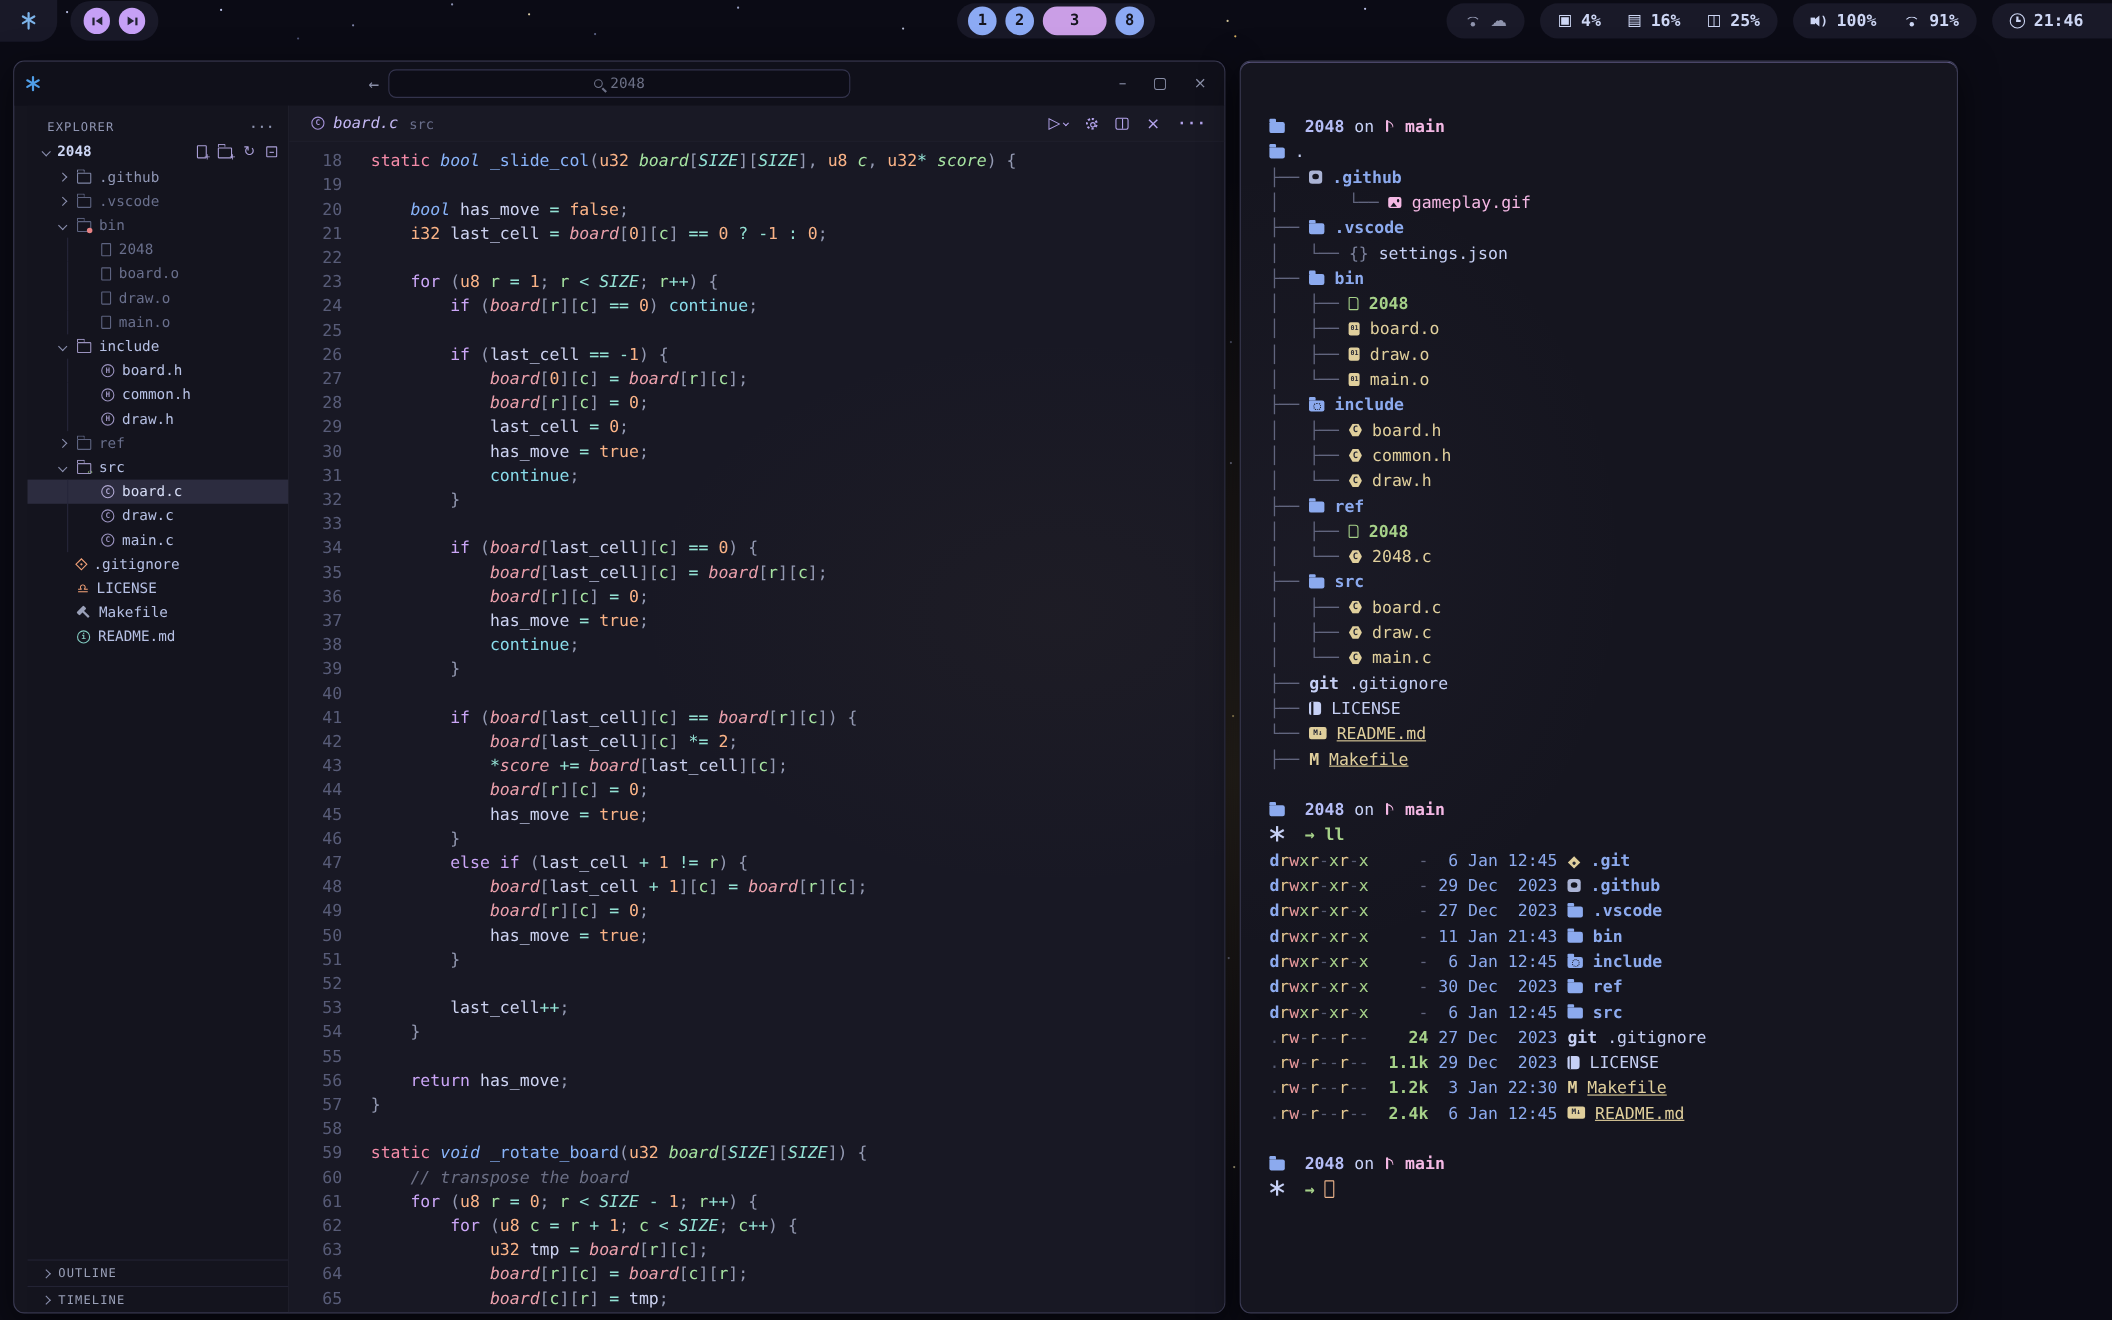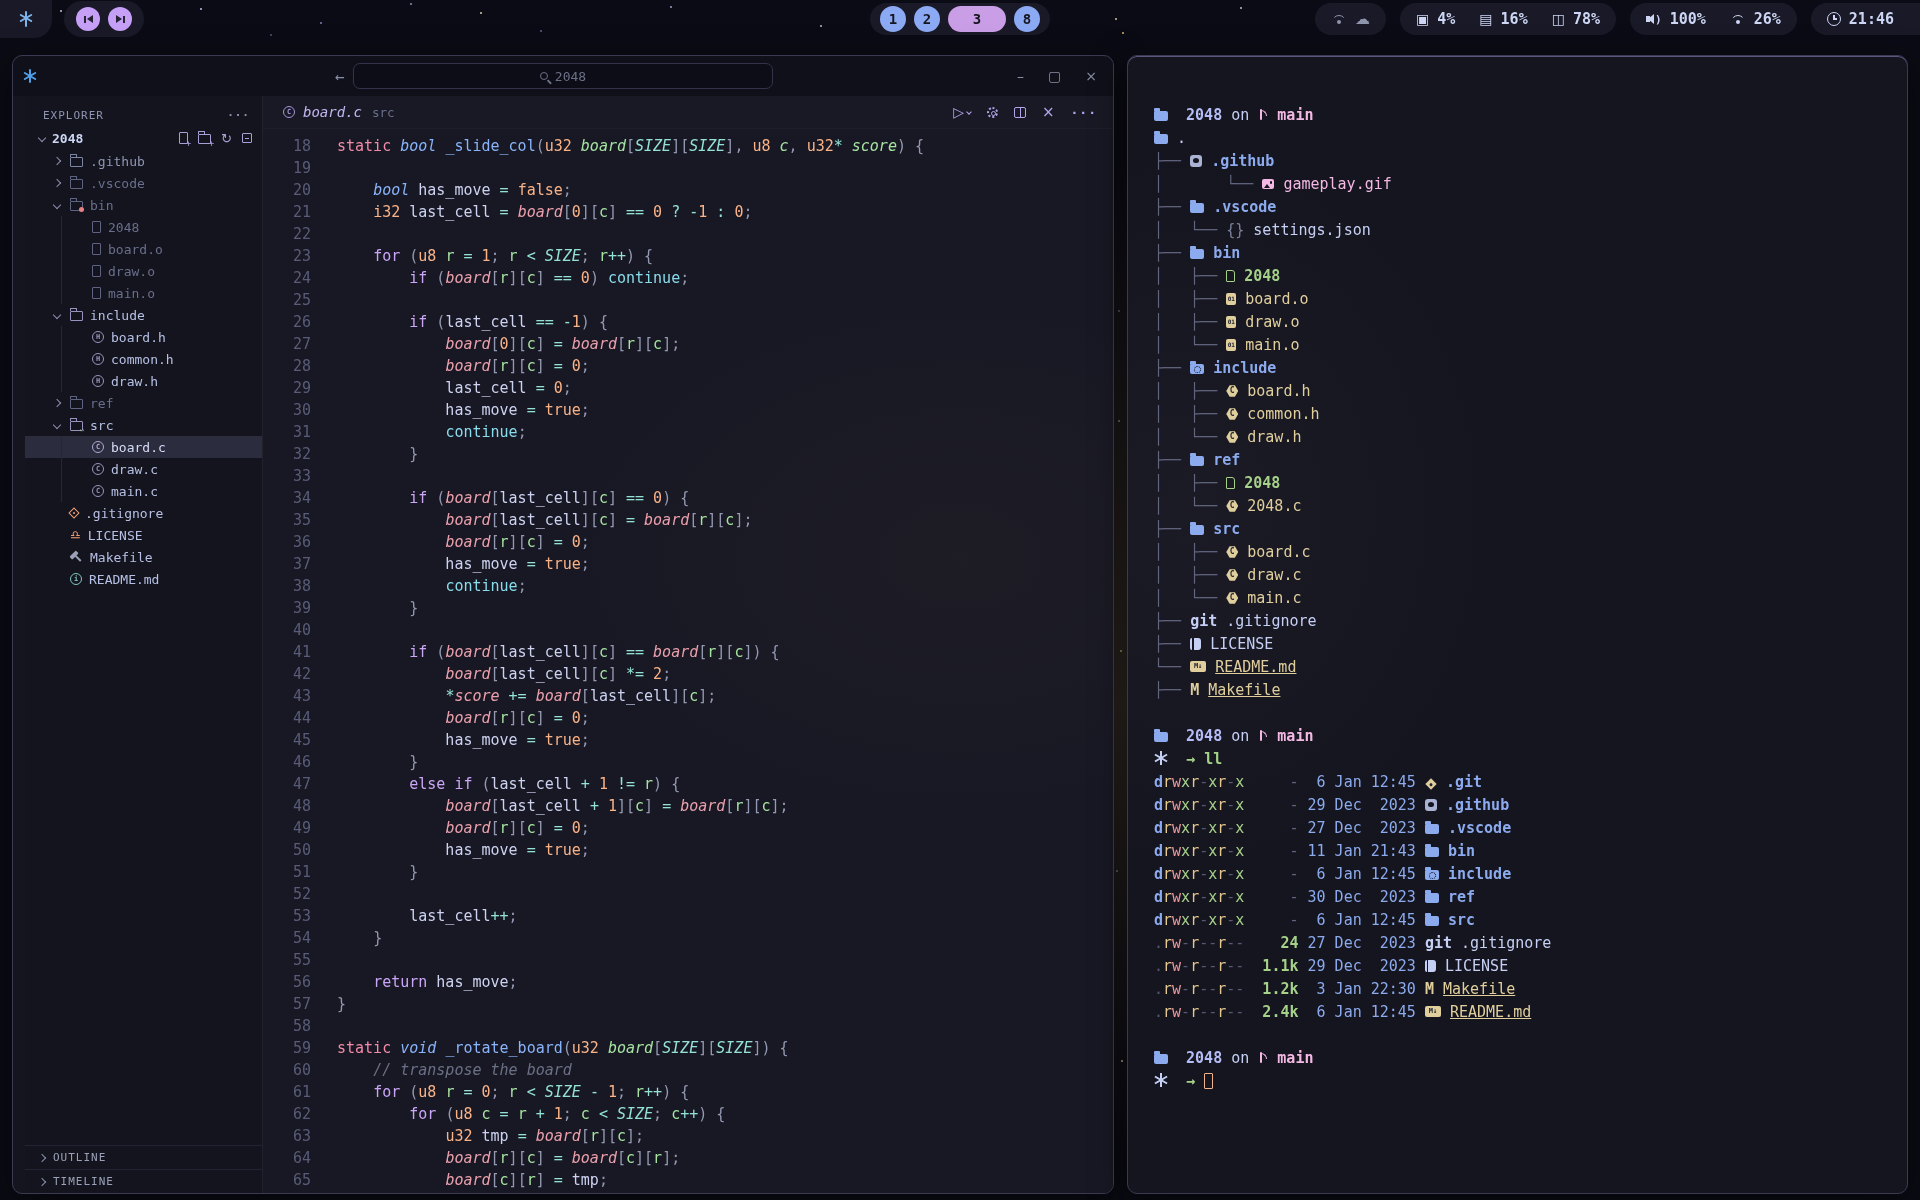--- a/index.html
+++ b/index.html
@@ -59,21 +59,21 @@
   .clockic::before { content:''; position:absolute; left:5px; top:2px; width:1.7px; height:5px; background:currentColor; }
   .clockic::after { content:''; position:absolute; left:5px; top:5px; width:4px; height:1.7px; background:currentColor; }
   .spk { width:12px; height:12px; }
   .spk::before { content:''; position:absolute; left:0; top:3px; width:4px; height:6px; background:currentColor; }
   .spk::after { content:''; position:absolute; left:2px; top:1px; border-top:5px solid transparent; border-bottom:5px solid transparent; border-right:6px solid currentColor; }
   .spk-wave { font-size:11px; margin-left:-3px; }
 
   
   .win { position:absolute; background:#15151f; border:1px solid #3a3a52; border-radius:10px; box-shadow:0 10px 34px rgba(0,0,0,.55), inset 0 1px 0 #5b5680; overflow:hidden; }
   #vscode { left:12px; top:55px; width:1102px; height:1139px; }
-  #terminal { left:1127px; top:55px; width:781px; height:1139px;
+  #terminal { left:1127px; top:55px; width:653px; height:1139px;
     background:radial-gradient(500px 600px at 8% 40%, rgba(120,110,140,.06), transparent 60%), #15151f; }
 
   
   .titlebar { height:40px; background:#10101a; display:flex; align-items:center; position:relative; }
   .vslogo { margin-left:16px; color:#4f9ee8; }
   .nav-arrows { position:absolute; left:322px; display:flex; gap:22px; font-size:16px; }
   .nav-arrows .fwd { color:#565a74; }
   .nav-arrows .back { color:#8a8fa8; }
   .searchbox { position:absolute; left:50%; transform:translateX(-50%); top:7px; width:420px; height:26px; background:#0d0d17; border:1px solid #33334c; border-radius:7px; display:flex; align-items:center; justify-content:center; gap:7px; color:#6c7086; font-size:13px; }
   .ic-search { width:8px; height:8px; border:1.5px solid #6c7086; border-radius:50%; }
@@ -237,31 +237,31 @@
       <span class="cloud">☁</span>
     </div>
     <div class="pill stat-pill">
       <span class="chip">▣</span>
       <span class="lbl">4%</span>
       <span class="gap"></span>
       <span class="chip">▤</span>
       <span class="lbl">16%</span>
       <span class="gap"></span>
       <span class="chip">◫</span>
-      <span class="lbl">78%</span>
+      <span class="lbl">25%</span>
     </div>
     <div class="pill stat-pill">
       <span style="display:inline-flex;align-items:center;">
           <span class="ic spk"></span>
           <span class="spk-wave">)</span>
         </span>
       <span class="lbl">100%</span>
       <span class="gap"></span>
       <span class="ic wifi"></span>
-      <span class="lbl">26%</span>
+      <span class="lbl">91%</span>
     </div>
     <div class="pill stat-pill clock-pill">
       <span class="ic clockic"></span>
       <span class="lbl">21:46</span>
     </div>
   </div>
 </div>
 
 <div class="win" id="vscode">
   <div class="titlebar">

